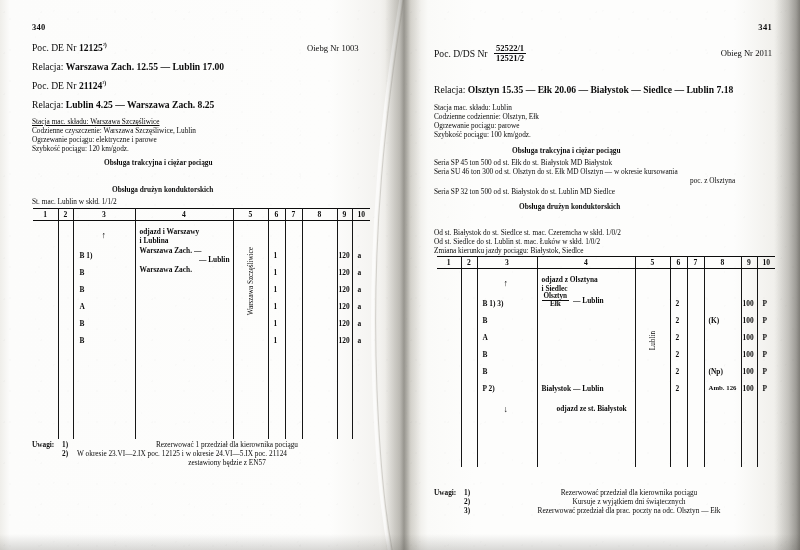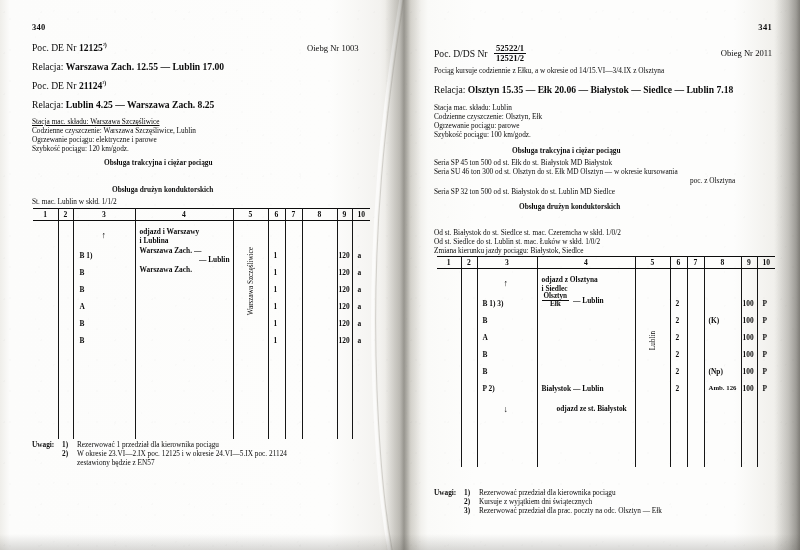--- a/index.html
+++ b/index.html
@@ -94,21 +94,21 @@
   .vlabel{
     position:absolute;writing-mode:vertical-rl;transform:rotate(180deg);
     font-size:7.2px;white-space:nowrap;left:50%;margin-left:-4px;
   }
   .arrow{font-size:9px;font-weight:bold;}
 
   .notes{position:absolute;font-size:7.3px;line-height:9.2px;}
   .notes .lbl{font-weight:bold;}
   .notes-row{display:flex;}
   .notes-row .nn{width:15px;flex:none;font-weight:bold;}
-  .notes-row .nt{flex:1;}
+  .notes-row .nt{flex:1;text-align:center;}
 
   
   #page-left,#page-right{filter:contrast(1.04) brightness(.99);}
 </style>
 </head>
 <body>
 
 <div id="scan">
   <div class="paper" id="paper-left"></div>
   <div class="paper" id="paper-right"></div>
@@ -283,29 +283,28 @@
     <span class="frac b" style="font-size:8.6px;margin-left:4px;">
       <span class="num">52522/1</span>
       <span class="den">12521/2</span>
     </span>
   </div>
   <div class="t md" style="right:28px;top:48px;">
     <span>Obieg Nr</span>
     <span>2011</span>
   </div>
 
-  <div class="t sm" style="left:30px;top:66px;">Pociąg kursuje codziennie z Ełku, a w okresie od 14/15.VI—3/4.IX z Olsztyna</div>
 
   <div class="t lg" style="left:30px;top:84px;">
     <span>Relacja:</span>
     <span class="b">Olsztyn 15.35 — Ełk 20.06 — Białystok — Siedlce — Lublin 7.18</span>
   </div>
 
   <div class="t sm" style="left:30px;top:103px;">Stacja mac. składu: Lublin</div>
-  <div class="t sm" style="left:30px;top:112px;">Codzienne czyszczenie: Olsztyn, Ełk</div>
+  <div class="t sm" style="left:30px;top:112px;">Codzienne codziennie: Olsztyn, Ełk</div>
   <div class="t sm" style="left:30px;top:121px;">Ogrzewanie pociągu: parowe</div>
   <div class="t sm" style="left:30px;top:130px;">Szybkość pociągu: 100 km/godz.</div>
 
   <div class="t sm b" style="left:108px;top:146px;">Obsługa trakcyjna i ciężar pociągu</div>
   <div class="t sm" style="left:30px;top:158px;">Seria SP 45 ton 500 od st. Ełk do st. Białystok MD Białystok</div>
   <div class="t sm" style="left:30px;top:167px;">Seria SU 46 ton 300 od st. Olsztyn do st. Ełk MD Olsztyn — w okresie kursowania</div>
   <div class="t sm" style="left:286px;top:176px;">poc. z Olsztyna</div>
   <div class="t sm" style="left:30px;top:187px;">Seria SP 32 ton 500 od st. Białystok do st. Lublin MD Siedlce</div>
 
   <div class="t sm b" style="left:115px;top:202px;">Obsługa drużyn konduktorskich</div>

